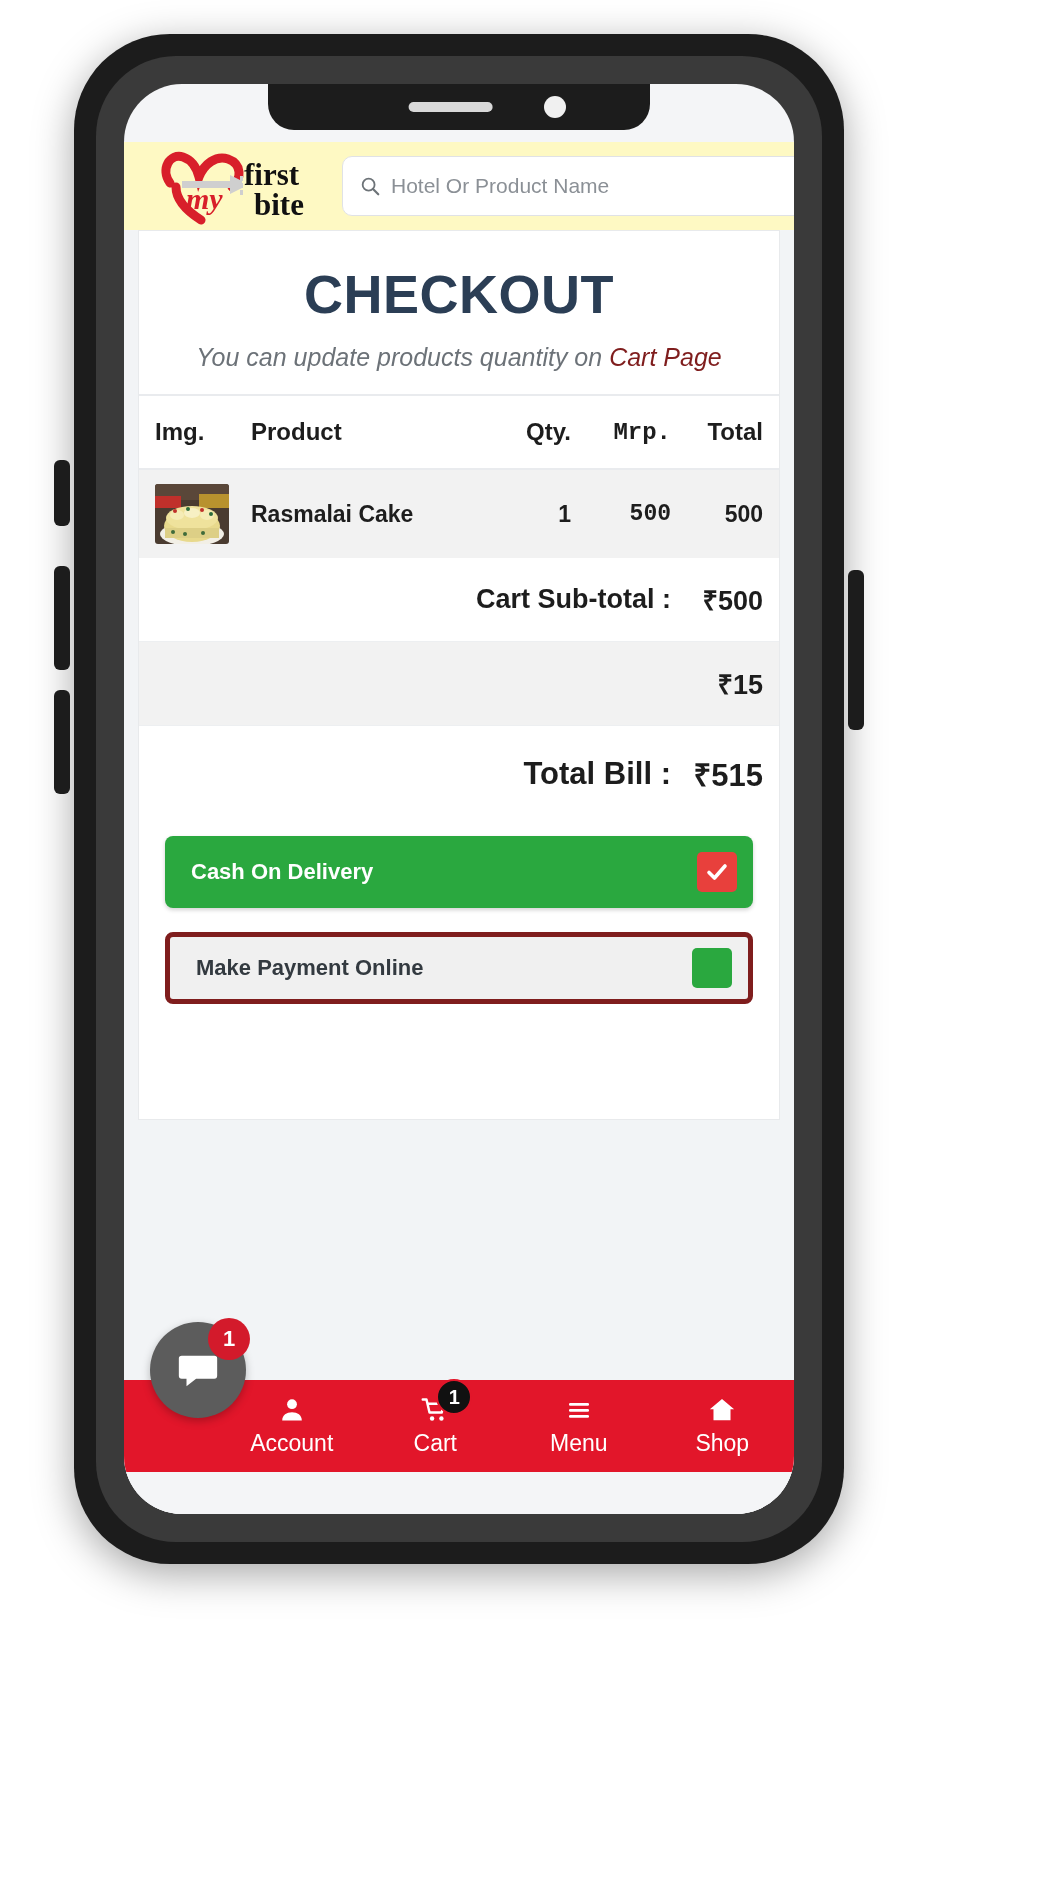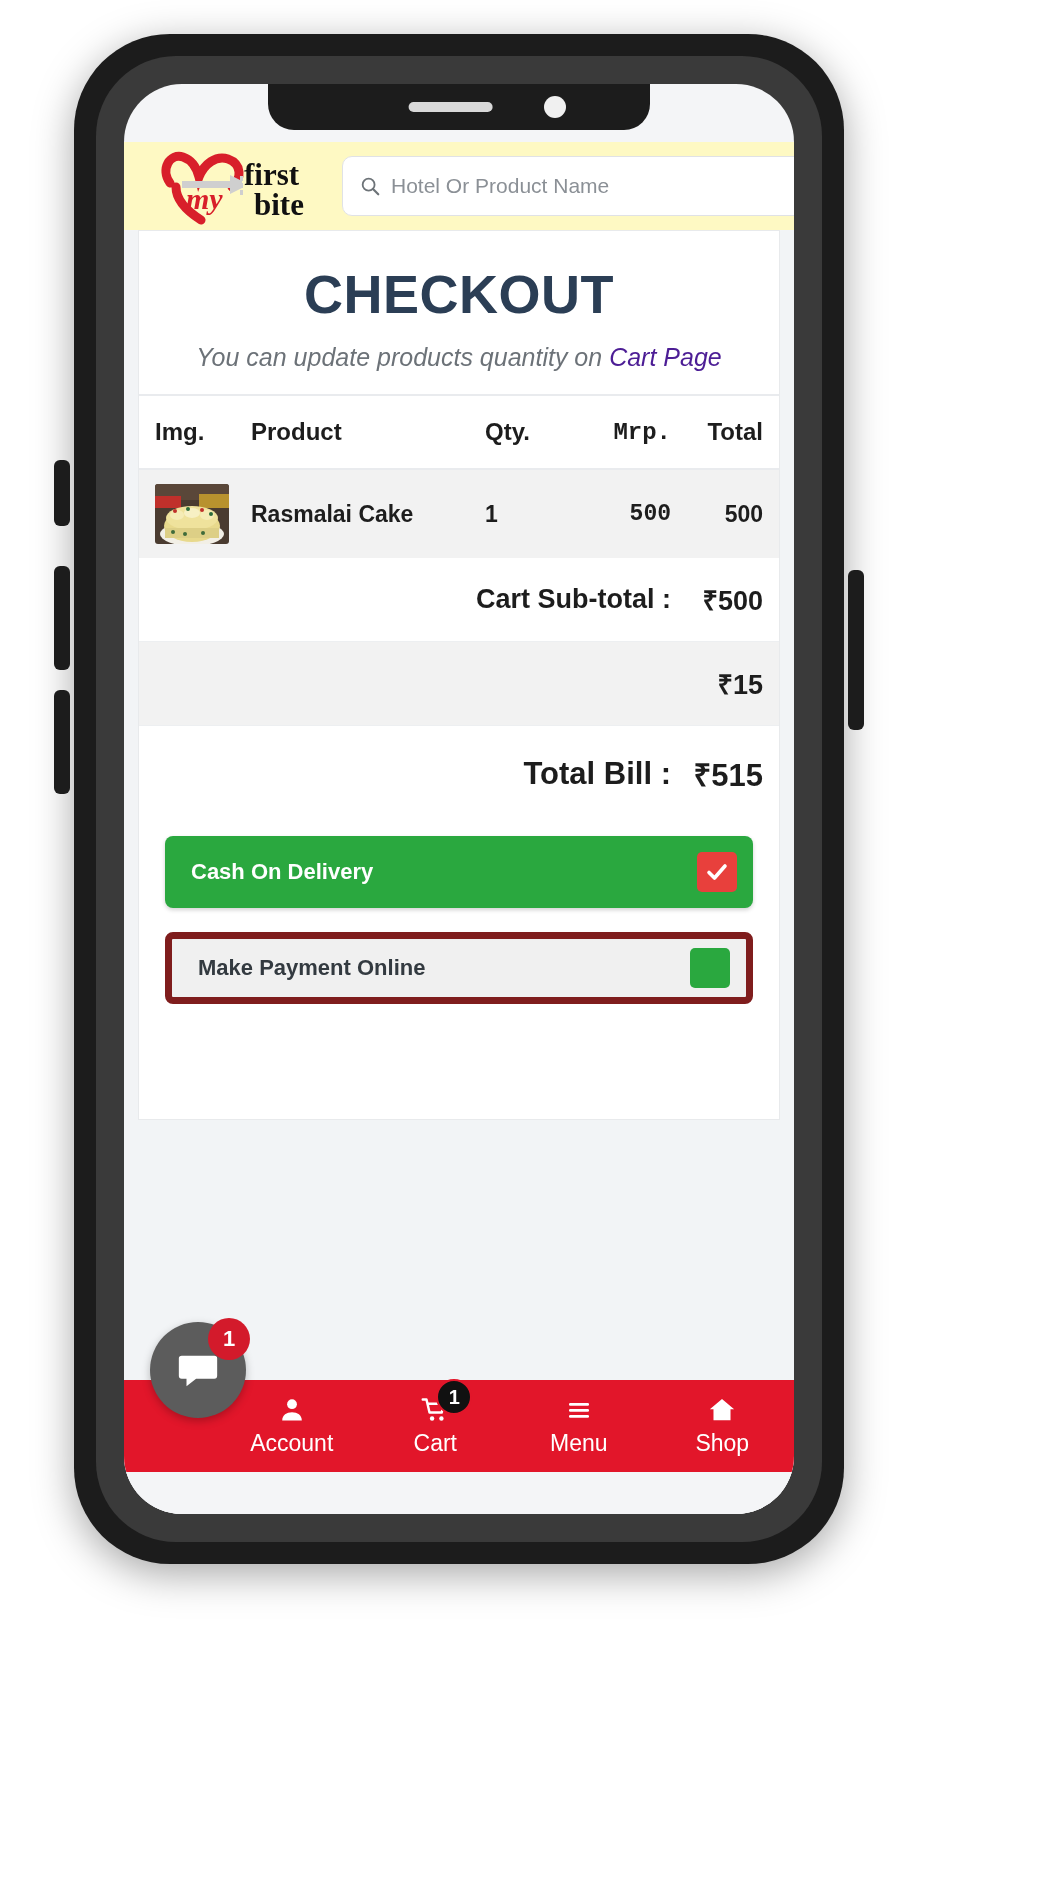--- a/index.html
+++ b/index.html
@@ -112,32 +112,32 @@
 
   .title-block { padding:32px 0 22px; text-align:center; }
   .page-title {
     font-size:54px; font-weight:bold; letter-spacing:.5px;
     color:#2b3e55;
   }
   .subtitle {
     margin-top:18px; font-size:25px; font-style:italic;
     color:#6c7278;
   }
-  .subtitle .link { color:#4c1d95; font-style:italic; cursor:pointer; }
+  .subtitle .link { color:#7f1d1d; font-style:italic; cursor:pointer; }
 
   table.cart { width:100%; border-collapse:collapse; }
   table.cart thead th {
     font-size:24px; font-weight:bold; color:#1d1d1d;
     padding:22px 0;
     border-top:2px solid #e9ebee;
     border-bottom:2px solid #e9ebee;
   }
   .col-img   { width:112px; text-align:left;  padding-left:16px !important; }
   .col-prod  { text-align:left; }
-  .col-qty   { width:86px;  text-align:left; }
+  .col-qty   { width:86px;  text-align:right; }
   .col-mrp   { width:100px; text-align:right;font-family:Liberation Mono, monospace; }
   .col-total { width:108px; text-align:right; padding-right:16px !important; }
 
   table.cart tbody td {
     font-size:23px; color:#1d1d1d; font-weight:bold;
     padding:14px 0; background:#f2f2f2;
     vertical-align:middle;
   }
   td.col-qty, td.col-mrp, td.col-total { font-weight:bold; }
   .thumb {
@@ -160,21 +160,21 @@
   .sum-row.big { height:96px; border-bottom:none; }
 
   .pay-wrap { padding:14px 26px 0; }
   .pay-option {
     height:72px; border-radius:8px;
     display:flex; align-items:center; justify-content:space-between;
     padding:0 16px 0 26px; margin-bottom:24px;
     cursor:pointer; position:relative;
   }
   .pay-option.selected { background:#2aa83f; box-shadow:0 2px 4px rgba(0,0,0,.18); }
-  .pay-option.unselected { background:#f0f0f0; border:7px solid #7f1d1d; }
+  .pay-option.unselected { background:#f0f0f0; border:5px solid #7f1d1d; }
   .pay-label { font-size:22px; font-weight:bold; }
   .pay-option.selected .pay-label { color:#ffffff; }
   .pay-option.unselected .pay-label { color:#333a40; }
   .pay-check {
     width:40px; height:40px; border-radius:5px;
     background:#2aa83f; display:flex; align-items:center; justify-content:center;
   }
   .pay-option.selected .pay-check { background:#e8403c; }
   .pay-check svg { display:block; }
 

